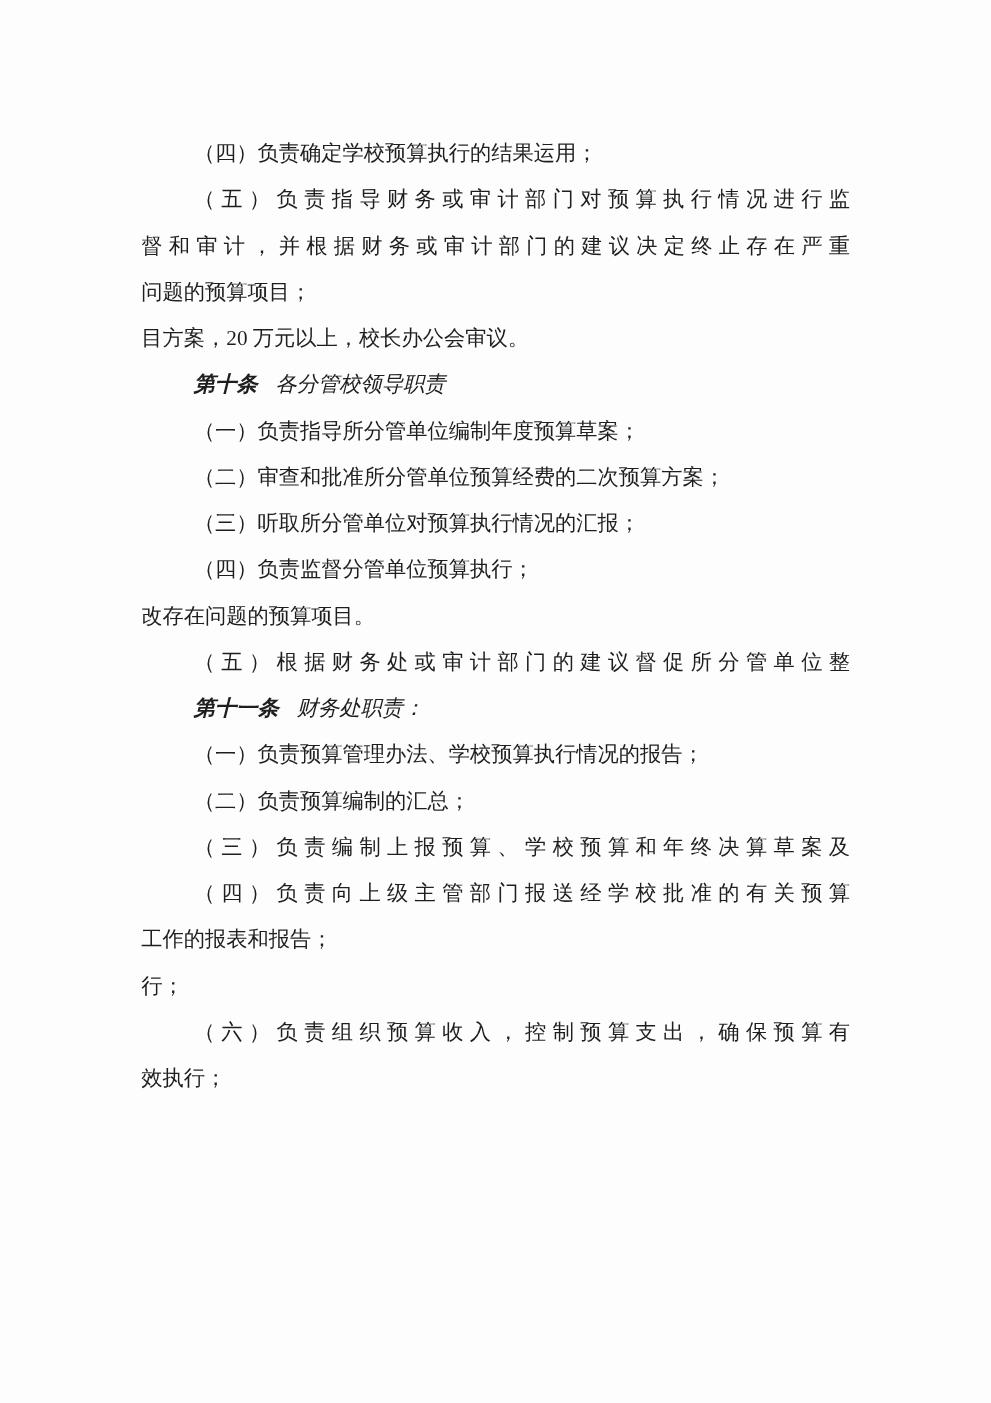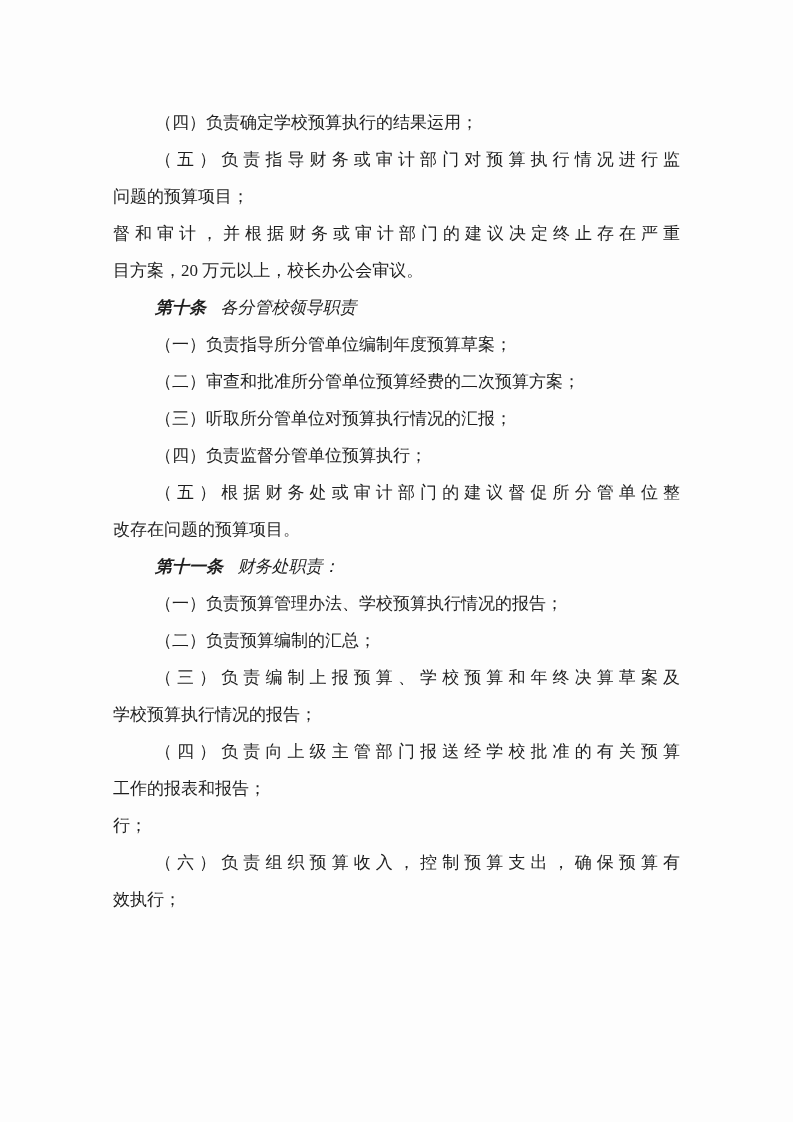--- a/index.html
+++ b/index.html
@@ -41,34 +41,33 @@
   .heading b { font-weight: bold; }
   .heading .heading-title { margin-left: 0.85em; }
 </style>
 </head>
 <body>
 
 <div class="page" style="background: rgb(253, 253, 253);">
   <div class="content" style="color: rgb(30, 30, 30);">
       <div class="line indent">（四）负责确定学校预算执行的结果运用；</div>
       <div class="line indent fill">（五）负责指导财务或审计部门对预算执行情况进行监</div>
+      <div class="line fill">督和审计，并根据财务或审计部门的建议决定终止存在严重</div>
       <div class="line">问题的预算项目；</div>
-      <div class="line fill">督和审计，并根据财务或审计部门的建议决定终止存在严重</div>
       <div class="line">目方案，20 万元以上，校长办公会审议。</div>
       <div class="line heading"><b>第十条</b><span class="heading-title">各分管校领导职责</span></div>
       <div class="line indent">（一）负责指导所分管单位编制年度预算草案；</div>
       <div class="line indent">（二）审查和批准所分管单位预算经费的二次预算方案；</div>
       <div class="line indent">（三）听取所分管单位对预算执行情况的汇报；</div>
       <div class="line indent">（四）负责监督分管单位预算执行；</div>
+      <div class="line">改存在问题的预算项目。</div>
       <div class="line indent fill">（五）根据财务处或审计部门的建议督促所分管单位整</div>
-      <div class="line">改存在问题的预算项目。</div>
       <div class="line heading"><b>第十一条</b><span class="heading-title">财务处职责：</span></div>
       <div class="line indent">（一）负责预算管理办法、学校预算执行情况的报告；</div>
       <div class="line indent">（二）负责预算编制的汇总；</div>
       <div class="line indent fill">（三）负责编制上报预算、学校预算和年终决算草案及</div>
-      <div class="line">学校预算执行情况的报告；</div>
       <div class="line indent fill">（四）负责向上级主管部门报送经学校批准的有关预算</div>
       <div class="line">工作的报表和报告；</div>
       <div class="line">行；</div>
       <div class="line indent fill">（六）负责组织预算收入，控制预算支出，确保预算有</div>
       <div class="line">效执行；</div>
     </div>
 </div>
 
 </body></html>

